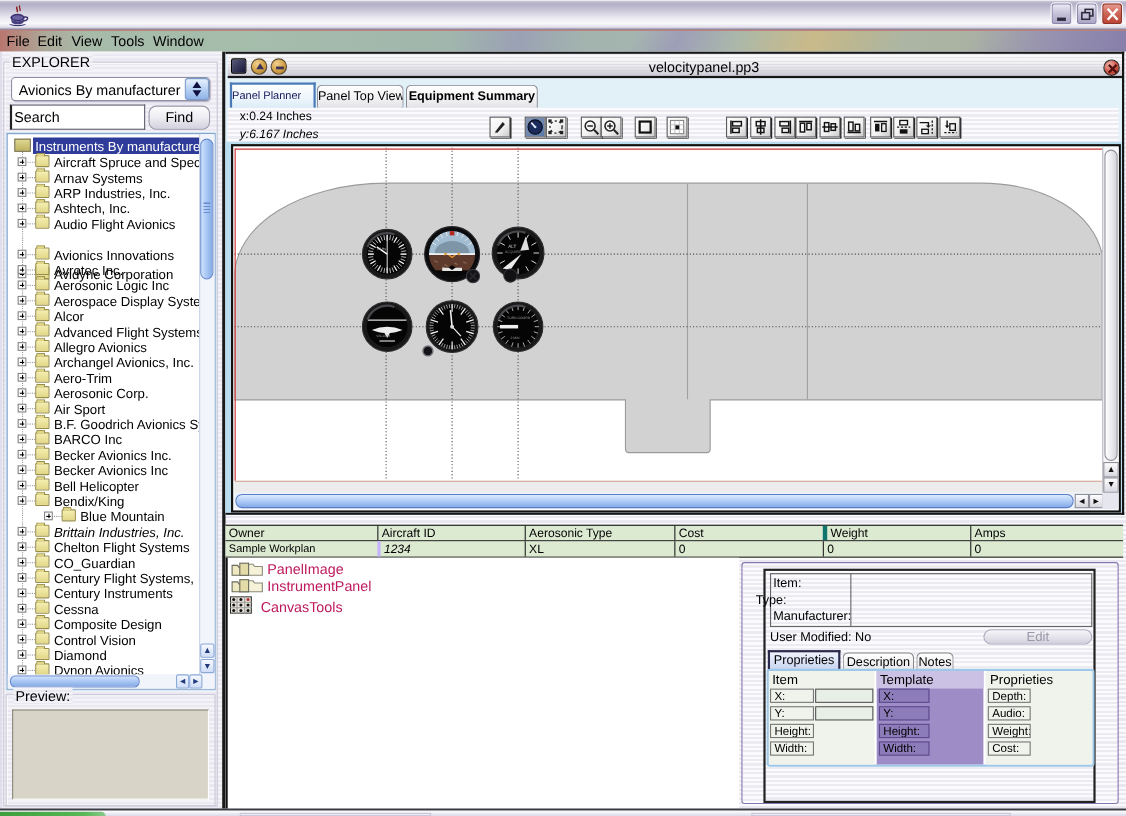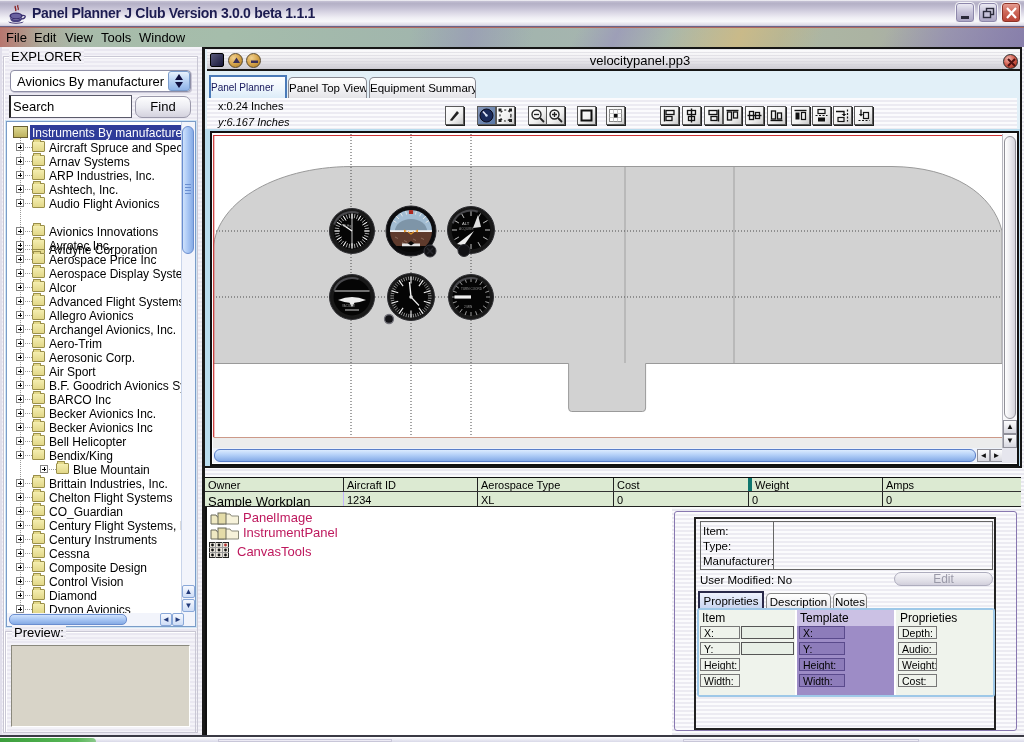--- a/index.html
+++ b/index.html
@@ -151,21 +151,20 @@
  <div id="titlebar" class="abs"></div>
  <div id="title-ico" class="abs"><svg width="20" height="20" viewBox="0 0 20 20">
    <path d="M9.5 2 C8 4 11 5 9.5 7" stroke="#8a2020" stroke-width="1.4" fill="none"></path>
    <path d="M12 1 C10.5 3 13.5 4 12 6" stroke="#8a2020" stroke-width="1.2" fill="none"></path>
    <ellipse cx="10" cy="12" rx="6.5" ry="3.4" fill="#3a3070"></ellipse>
    <path d="M3.5 12 a6.5 3.4 0 0 0 13 0 l-1.2 4.2 a5.5 2.6 0 0 1 -10.6 0 z" fill="#474080"></path>
    <path d="M16 11.5 q4 -.5 3 1.8 q-.8 1.8 -4.4 1.8" stroke="#3a3070" stroke-width="1.3" fill="none"></path>
    <ellipse cx="10" cy="12" rx="5" ry="2.2" fill="#6a62a0"></ellipse>
    <path d="M2 17.5 q8 2.5 16 0 l-2 1.5 q-6 1.6 -12 0 z" fill="#3a3070"></path>
  </svg></div>
- <div id="title-txt" class="abs">Panel Planner J Club Version 3.0.0 beta 1.1.1</div>
  <div class="winbtn abs" style="left:955px;">
       <svg width="20" height="21">
         <rect x="5" y="13" width="8" height="3" fill="#2a2a3a"></rect>
       </svg>
     </div>
  <div class="winbtn abs" style="left:978px;">
       <svg width="20" height="21">
         <rect x="7.5" y="5.5" width="7" height="6" fill="none" stroke="#2a2a3a" stroke-width="1.4"></rect>
         <rect x="4.5" y="8.5" width="7" height="6" fill="#c5c1d8" stroke="#2a2a3a" stroke-width="1.4"></rect>
       </svg>
@@ -247,21 +246,21 @@
 <div class="trow" style="top:116px;">
         <span class="plus"></span>
         <span class="tdot"></span>
         <span class="fold"></span>
         <span class="tlabel">Avrotec Inc.</span>
       </div>
 <div class="trow" style="top:130px;">
         <span class="plus"></span>
         <span class="tdot"></span>
         <span class="fold"></span>
-        <span class="tlabel">Aerospace Price Inc</span>
+        <span class="tlabel">Aerosonic Logic Inc</span>
       </div>
 <div class="trow" style="top:144px;">
         <span class="plus"></span>
         <span class="tdot"></span>
         <span class="fold"></span>
         <span class="tlabel">Aerospace Display System</span>
       </div>
 <div class="trow" style="top:158px;">
         <span class="plus"></span>
         <span class="tdot"></span>
@@ -339,21 +338,21 @@
         <span class="tdot"></span>
         <span class="fold"></span>
         <span class="tlabel">Bendix/King</span>
       </div>
 <div class="trow" style="top:340px;margin-left:24px;">
         <span class="plus"></span>
         <span class="tdot"></span>
         <span class="fold"></span>
         <span class="tlabel">Blue Mountain</span>
       </div>
-<div class="trow" style="top:354px;">
+<div class="trow" style="top:354px;font-style:italic;">
         <span class="plus"></span>
         <span class="tdot"></span>
         <span class="fold"></span>
         <span class="tlabel">Brittain Industries, Inc.</span>
       </div>
 <div class="trow" style="top:368px;">
         <span class="plus"></span>
         <span class="tdot"></span>
         <span class="fold"></span>
         <span class="tlabel">Chelton Flight Systems</span>
@@ -431,21 +430,21 @@
  <div class="fbtn abs" style="left:246px;">
       <svg width="15" height="15">
         <rect x="4" y="6.5" width="7" height="2.5" fill="#3a3058"></rect>
       </svg>
     </div>
  <div id="frame-title-txt" class="abs">velocitypanel.pp3</div>
  <div id="fclose" class="abs"><svg width="15" height="15">
         <path d="M4 4 L11 11 M11 4 L4 11" stroke="#501010" stroke-width="2"></path>
       </svg></div>
  <div class="ftab abs" style="left:288px;width:79px;">Panel Top View</div>
- <div class="ftab abs" style="left:369px;width:107px;">Equipment Summary</div>
+ <div class="ftab abs" style="left:369px;width:120px;font-weight:bold;">Equipment Summary</div>
  <div id="ftab1" class="abs">Panel Planner</div>
  <div id="toolbar" class="abs"></div>
  <div class="tbtxt abs" style="left:218px;top:100px;">x:0.24 Inches</div>
  <div class="tbtxt abs" style="left:218px;top:116px;font-style:italic;">y:6.167 Inches</div>
  <div class="ticon abs" style="left:445px;">
       <svg width="17" height="17" viewBox="0 0 17 17">
         <path d="M4 13 L11 4 L13 6 L6 14 Z" fill="#222"></path>
         <path d="M3.5 14.5 L5.5 13.5 L4.5 12.5 Z" fill="#888"></path>
       </svg>
     </div>
@@ -785,24 +784,24 @@
  <div class="cv-sbtn abs" style="left:1003px;top:434px;width:14px;height:14px;">▼</div>
  <div id="cv-hsb" class="abs"></div>
  <div id="cv-hsb-thumb" class="abs"></div>
  <div class="cv-sbtn abs" style="left:977px;top:449px;width:13px;height:13px;">◄</div>
  <div class="cv-sbtn abs" style="left:990px;top:449px;width:13px;height:13px;">►</div>
  <div id="cv-corner" class="abs"></div>
 
  <div id="tbl" class="abs"></div>
  <div class="tb-mid abs"></div>
  <div class="abs" style="left:205px;top:478px;width:138px;height:13px;font-size:11px;padding:1px 0 0 3px;">Owner</div>
- <div class="abs" style="left:205px;top:492px;width:138px;height:14px;font-size:13px;padding:2px 0 0 3px;">Sample Workplan</div>
+ <div class="abs" style="left:205px;top:492px;width:138px;height:14px;font-size:10px;padding:2px 0 0 3px;">Sample Workplan</div>
  <div class="abs" style="left:343px;top:478px;width:134px;height:13px;border-left:1px solid #222;font-size:11px;padding:1px 0 0 3px;">Aircraft ID</div>
- <div class="abs" style="left:343px;top:492px;width:134px;height:14px;border-left:1px solid #c4b5fd;font-size:11px;padding:2px 0 0 3px;">1234</div>
- <div class="abs" style="left:477px;top:478px;width:136px;height:13px;border-left:1px solid #222;font-size:11px;padding:1px 0 0 3px;">Aerospace Type</div>
+ <div class="abs" style="left:343px;top:492px;width:134px;height:14px;border-left:3px solid #c4b5fd;font-size:11px;padding:2px 0 0 3px;font-style:italic;">1234</div>
+ <div class="abs" style="left:477px;top:478px;width:136px;height:13px;border-left:1px solid #222;font-size:11px;padding:1px 0 0 3px;">Aerosonic Type</div>
  <div class="abs" style="left:477px;top:492px;width:136px;height:14px;border-left:1px solid #222;font-size:11px;padding:2px 0 0 3px;">XL</div>
  <div class="abs" style="left:613px;top:478px;width:135px;height:13px;border-left:1px solid #222;font-size:11px;padding:1px 0 0 3px;">Cost</div>
  <div class="abs" style="left:613px;top:492px;width:135px;height:14px;border-left:1px solid #222;font-size:11px;padding:2px 0 0 3px;">0</div>
  <div class="abs" style="left:748px;top:478px;width:134px;height:13px;border-left:4px solid #0f766e;font-size:11px;padding:1px 0 0 3px;">Weight</div>
  <div class="abs" style="left:748px;top:492px;width:134px;height:14px;border-left:1px solid #222;font-size:11px;padding:2px 0 0 3px;">0</div>
  <div class="abs" style="left:882px;top:478px;width:139px;height:13px;border-left:1px solid #222;font-size:11px;padding:1px 0 0 3px;">Amps</div>
  <div class="abs" style="left:882px;top:492px;width:139px;height:14px;border-left:1px solid #222;font-size:11px;padding:2px 0 0 3px;">0</div>
 
  <div id="btree" class="abs"></div>
  <div class="abs" style="left:210px;top:511px;"><svg width="30" height="13" viewBox="0 0 30 13">
@@ -830,21 +829,21 @@
         <circle cx="10" cy="13" r="1.4" fill="#111"></circle>
         <circle cx="16.5" cy="13" r="1.4" fill="#111"></circle>
 </svg></div>
  <div class="btxt abs" style="left:237px;top:544px;">CanvasTools</div>
 
  <div id="props-out" class="abs"></div>
  <div id="props-in" class="abs"></div>
  <div id="info-box" class="abs"></div>
  <div id="info-div" class="abs"></div>
  <div class="plbl abs" style="left:703px;top:525px;">Item:</div>
- <div class="plbl abs" style="left:703px;top:540px;">Type:</div>
+ <div class="plbl abs" style="left:687px;top:540px;">Type:</div>
  <div class="plbl abs" style="left:703px;top:555px;">Manufacturer:</div>
  <div class="plbl abs" style="left:700px;top:574px;">User Modified: No</div>
  <div id="editbtn" class="abs">Edit</div>
  <div class="ptab abs" style="left:766px;width:65px;">Description</div>
  <div class="ptab abs" style="left:833px;width:34px;">Notes</div>
  <div id="ptab1" class="abs">Proprieties</div>
  <div id="ptabpane" class="abs"></div>
  <div id="pcol1" class="abs"></div>
  <div id="pcol2" class="abs"></div>
  <div id="pcol2h" class="abs"></div>

